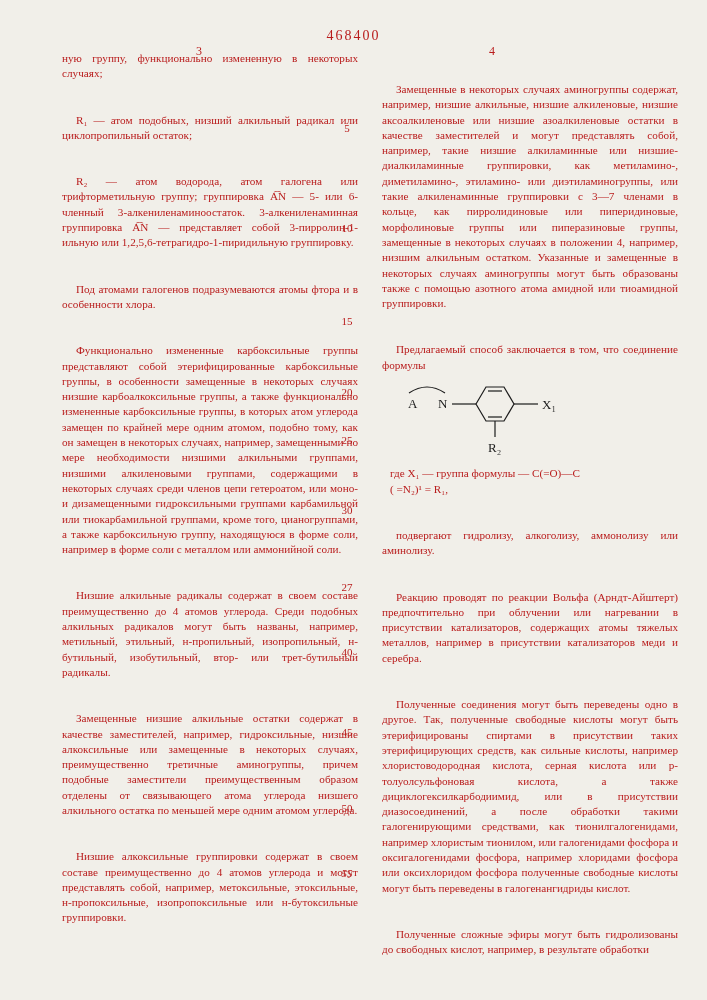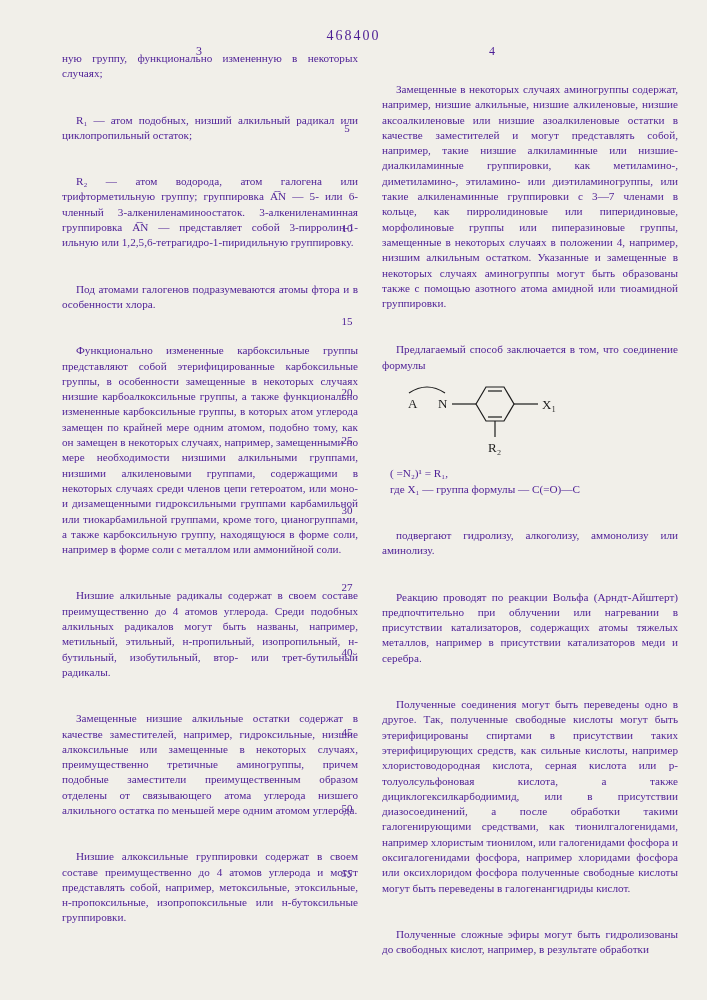--- a/index.html
+++ b/index.html
@@ -2,21 +2,21 @@
 <html><head>
 <meta charset="utf-8">
 <style>
   html,body{margin:0;padding:0;}
   .page{
     position:relative;
     width:707px;height:1000px;
     background:#f1efe9;
     overflow:hidden;
     font-family:"Liberation Serif","DejaVu Serif",serif;
-    color:#4c1d95;
+    color:#b91c1c;
   }
   .patent-number{
     position:absolute;top:28px;left:0;width:707px;
     text-align:center;font-size:14px;letter-spacing:2px;
   }
   .page-num{position:absolute;top:44px;font-size:12px;}
   .page-num.left{left:196px;}
   .page-num.right{left:489px;}
   .col{
     position:absolute;top:51px;width:296px;
@@ -66,22 +66,22 @@
       <polygon points="80,27 90,10 108,10 118,27 108,44 90,44" class="fline"></polygon>
       <line x1="92" y1="14" x2="106" y2="14" class="fline"></line>
       <line x1="92" y1="40" x2="106" y2="40" class="fline"></line>
       <line x1="118" y1="27" x2="142" y2="27" class="fline"></line>
       <text x="146" y="32" class="ftext">X₁</text>
       <line x1="99" y1="44" x2="99" y2="60" class="fline"></line>
       <text x="92" y="75" class="ftext">R₂</text>
     </svg>
   </div>
 <div class="where-block">
+        <div class="where-line">где X₁ — группа формулы — C(=O)—C</div>
         <div class="where-line">(  =N₂)¹ = R₁,</div>
-        <div class="where-line">где X₁ — группа формулы — C(=O)—C</div>
       </div>
       <p class="para indent">подвергают гидролизу, алкоголизу, аммонолизу или аминолизу.</p>
       <p class="para indent">Реакцию проводят по реакции Вольфа (Арндт-Айштерт) предпочтительно при облучении или нагревании в присутствии катализаторов, содержащих атомы тяжелых металлов, например в присутствии катализаторов меди и серебра.</p>
       <p class="para indent">Полученные соединения могут быть переведены одно в другое. Так, полученные свободные кислоты могут быть этерифицированы спиртами в присутствии таких этерифицирующих средств, как сильные кислоты, например хлористоводородная кислота, серная кислота или p-толуолсульфоновая кислота, а также дициклогексилкарбодиимид, или в присутствии диазосоединений, а после обработки такими галогенирующими средствами, как тионилгалогенидами, например хлористым тионилом, или галогенидами фосфора и оксигалогенидами фосфора, например хлоридами фосфора или оксихлоридом фосфора полученные свободные кислоты могут быть переведены в галогенангидриды кислот.</p>
       <p class="para indent">Полученные  сложные эфиры могут быть гидролизованы до свободных кислот, например, в результате обработки</p>
     </div>
   <div id="gutter">
       <div class="gutter-num" style="top: 122px;">5</div>
       <div class="gutter-num" style="top: 222px;">10</div>
       <div class="gutter-num" style="top: 315px;">15</div>

